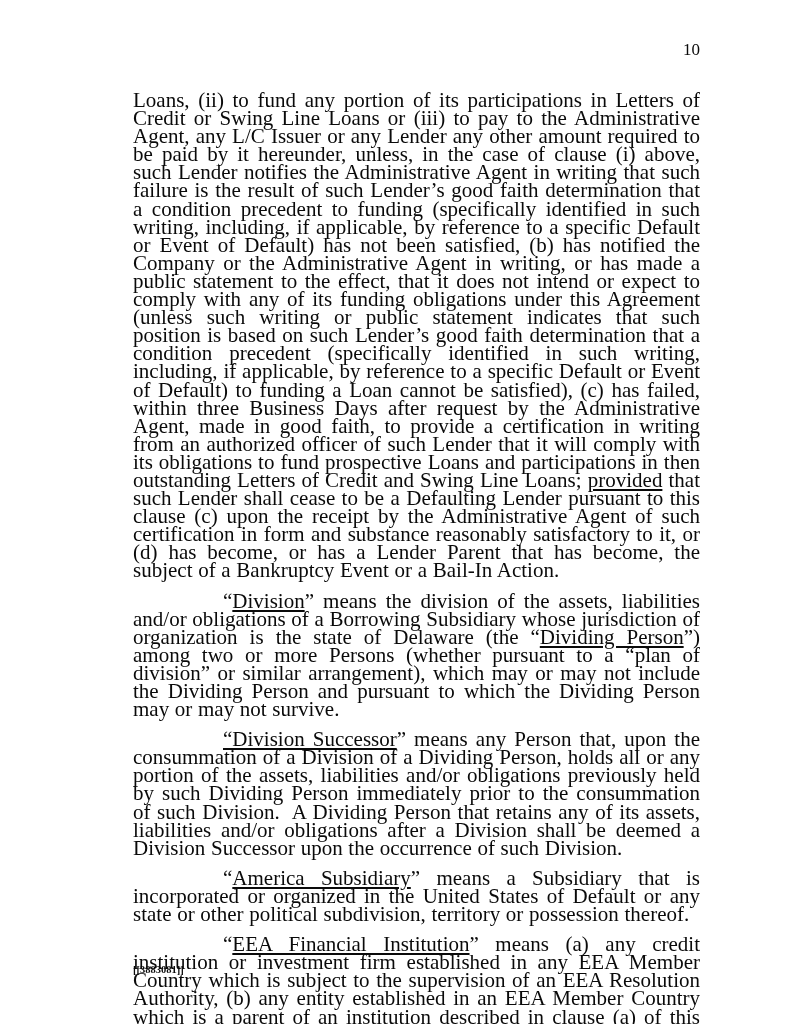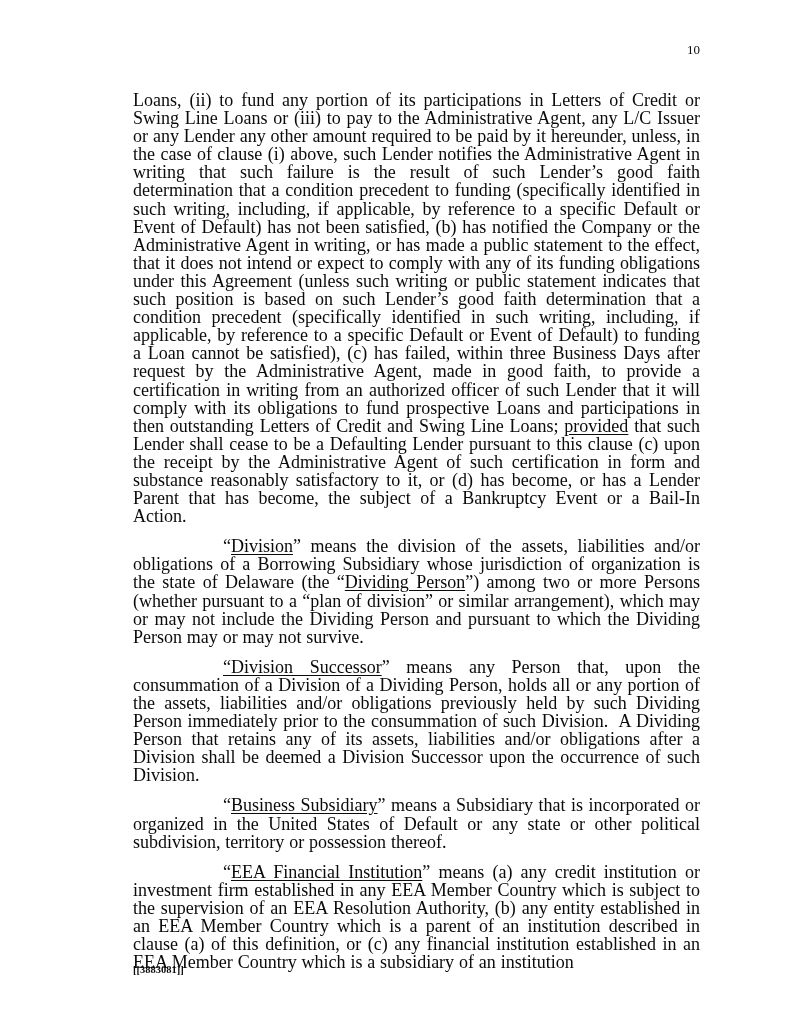--- a/index.html
+++ b/index.html
@@ -15,32 +15,32 @@
     color: #0a0a0a;
     font-family: "Liberation Serif", "DejaVu Serif", serif;
     overflow: hidden;
   }
   .page-number {
     position: absolute;
     left: 133px;
     top: 41px;
     width: 567px;
     text-align: right;
-    font-size: 13px;
+    font-size: 17px;
     line-height: 18px;
   }
   .doc-body {
     position: absolute;
     left: 133px;
     top: 91px;
     width: 567px;
   }
   .para {
     margin: 0 0 12px 0;
-    font-size: 18px;
+    font-size: 21px;
     line-height: 18.1px;
     text-align: justify;
     word-spacing: 0.02em;
   }
   .para.indent {
     text-indent: 90px;
   }
   .defined-term {
     text-decoration: underline;
     text-underline-offset: 2px;
@@ -57,18 +57,18 @@
 </head>
 <body>
 
 <div class="page">
   <div class="page-number">10</div>
 
   <div class="doc-body">
       <p class="para"><span>Loans, (ii) to fund any portion of its participations in Letters of Credit or Swing Line Loans or (iii) to pay to the Administrative Agent, any L/C Issuer or any Lender any other amount required to be paid by it hereunder, unless, in the case of clause (i) above, such Lender notifies the Administrative Agent in writing that such failure is the result of such Lender’s good faith determination that a condition precedent to funding (specifically identified in such writing, including, if applicable, by reference to a specific Default or Event of Default) has not been satisfied, (b) has notified the Company or the Administrative Agent in writing, or has made a public statement to the effect, that it does not intend or expect to comply with any of its funding obligations under this Agreement (unless such writing or public statement indicates that such position is based on such Lender’s good faith determination that a condition precedent (specifically identified in such writing, including, if applicable, by reference to a specific Default or Event of Default) to funding a Loan cannot be satisfied), (c) has failed, within three Business Days after request by the Administrative Agent, made in good faith, to provide a certification in writing from an authorized officer of such Lender that it will comply with its obligations to fund prospective Loans and participations in then outstanding Letters of Credit and Swing Line Loans; </span><span class="defined-term">provided</span><span> that such Lender shall cease to be a Defaulting Lender pursuant to this clause (c) upon the receipt by the Administrative Agent of such certification in form and substance reasonably satisfactory to it, or (d) has become, or has a Lender Parent that has become, the subject of a Bankruptcy Event or a Bail-In Action.</span></p>
       <p class="para indent"><span>“</span><span class="defined-term">Division</span><span>” means the division of the assets, liabilities and/or obligations of a Borrowing Subsidiary whose jurisdiction of organization is the state of Delaware (the “</span><span class="defined-term">Dividing Person</span><span>”) among two or more Persons (whether pursuant to a “plan of division” or similar arrangement), which may or may not include the Dividing Person and pursuant to which the Dividing Person may or may not survive.</span></p>
       <p class="para indent"><span class="defined-term">“Division Successor</span><span>” means any Person that, upon the consummation of a Division of a Dividing Person, holds all or any portion of the assets, liabilities and/or obligations previously held by such Dividing Person immediately prior to the consummation of such Division.&nbsp; A Dividing Person that retains any of its assets, liabilities and/or obligations after a Division shall be deemed a Division Successor upon the occurrence of such Division.</span></p>
-      <p class="para indent"><span>“</span><span class="defined-term">Business Subsidiary</span><span>” means a Subsidiary that is incorporated or organized in the United States of Default or any state or other political subdivision, territory or possession thereof.</span></p>
+      <p class="para indent"><span>“</span><span class="defined-term">America Subsidiary</span><span>” means a Subsidiary that is incorporated or organized in the United States of Default or any state or other political subdivision, territory or possession thereof.</span></p>
       <p class="para indent"><span>“</span><span class="defined-term">EEA Financial Institution</span><span>” means (a) any credit institution or investment firm established in any EEA Member Country which is subject to the supervision of an EEA Resolution Authority, (b) any entity established in an EEA Member Country which is a parent of an institution described in clause (a) of this definition, or (c) any financial institution established in an EEA Member Country which is a subsidiary of an institution</span></p>
     </div>
 
   <div class="footer-id">[[3883081]]</div>
 </div>
 
 </body></html>

